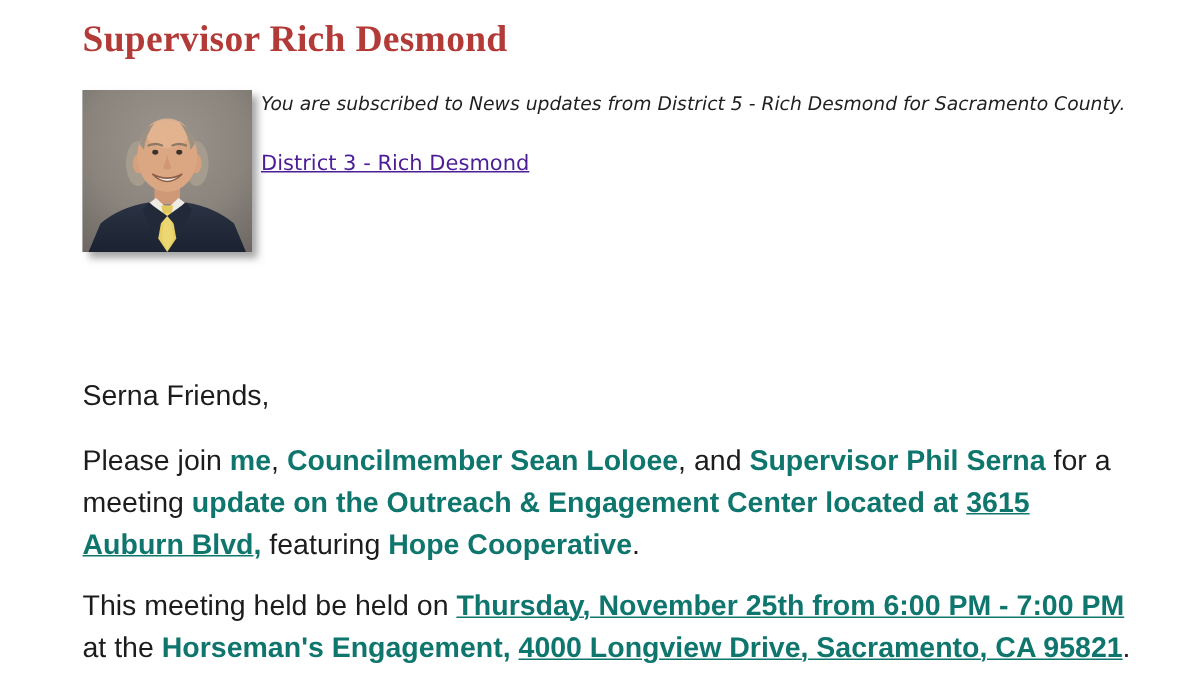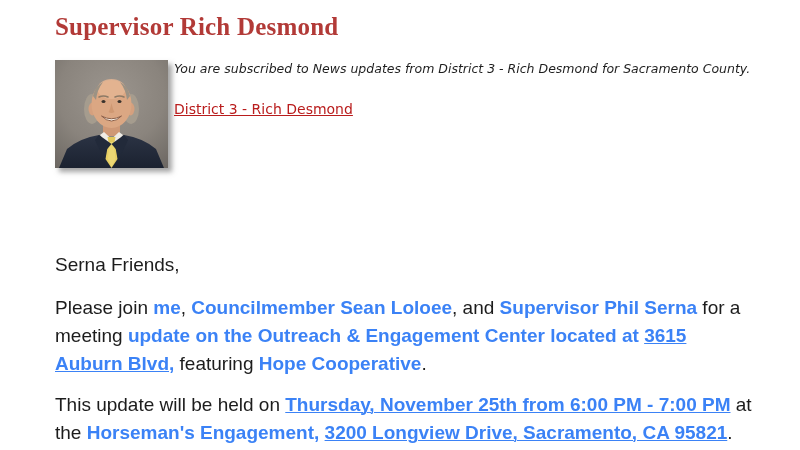--- a/index.html
+++ b/index.html
@@ -50,21 +50,21 @@
 
   .body-block {
     position: absolute; left: 55px; top: 251px;
     width: 702px;
     font-size: 19px;
     line-height: 28px;
     color: #1c1c1c;
   }
   .greeting { margin: 0 0 15px 0; }
   .para { margin: 0 0 13px 0; }
-  .para .b { font-weight: bold; color: #3b82f6; }
+  .para .b { font-weight: bold; color: #0f766e; }
   .para .u { text-decoration: underline; text-decoration-thickness: 1px; }
 </style>
 </head>
 <body>
 
 <div class="canvas">
 
   <div class="page-title" style="color: rgb(178, 58, 55);">Supervisor Rich Desmond</div>
 
   <div class="header-row">
@@ -115,26 +115,26 @@
         <polygon points="52.5,77 60.5,77 59.5,82 53.5,82" fill="#e2c85d"></polygon>
         <polygon points="53.5,82 59.5,82 62.5,99 56.5,108 50.5,99" fill="#e7cf63"></polygon>
         <path d="M54.5 82 L58.5 82 L60.5 99 L56.5 107 L53 99 Z" fill="#f0dc7e" opacity="0.6"></path>
 
         <path d="M44 75 L56.5 84 L47 95 L40 80 Z" fill="#222a3a"></path>
         <path d="M69 75 L56.5 84 L66 95 L73 80 Z" fill="#222a3a"></path>
       </svg>
     </div>
 
     <div class="header-right">
-      <div class="subscription-note">You are subscribed to News updates from District 3 - Rich Desmond for Sacramento County.</div>
-      <a class="district-link" style="color: #b91c1c;">District 3 - Rich Desmond</a>
+      <div class="subscription-note">You are subscribed to News updates from District 5 - Rich Desmond for Sacramento County.</div>
+      <a class="district-link" style="color: #4c1d95;">District 3 - Rich Desmond</a>
     </div>
   </div>
 
   <div class="body-block">
     <p class="greeting">Serna Friends,</p>
     <div>
         <p class="para"><span>Please join </span><span class="b">me</span><span>, </span><span class="b">Councilmember Sean Loloee</span><span>, and </span><span class="b">Supervisor Phil Serna</span><span> for a meeting </span><span class="b">update on the Outreach &amp; Engagement Center located at </span><span class="b u">3615 Auburn Blvd</span><span class="b">,</span><span> featuring </span><span class="b">Hope Cooperative</span><span>.</span></p>
-        <p class="para"><span>This update will be held on </span><span class="b u">Thursday, November 25th from 6:00 PM - 7:00 PM</span><span> at the </span><span class="b">Horseman's Engagement,</span><span> </span><span class="b u">3200 Longview Drive, Sacramento, CA 95821</span><span>.</span></p>
+        <p class="para"><span>This meeting held be held on </span><span class="b u">Thursday, November 25th from 6:00 PM - 7:00 PM</span><span> at the </span><span class="b">Horseman's Engagement,</span><span> </span><span class="b u">4000 Longview Drive, Sacramento, CA 95821</span><span>.</span></p>
       </div>
   </div>
 
 </div>
 
 </body></html>

